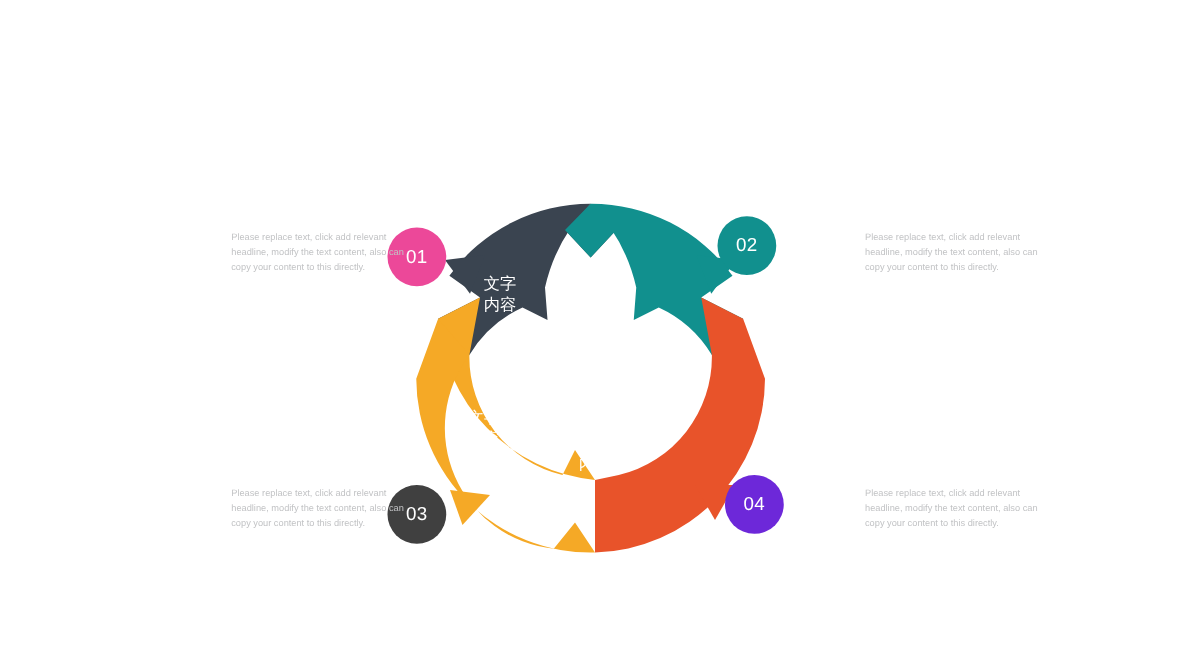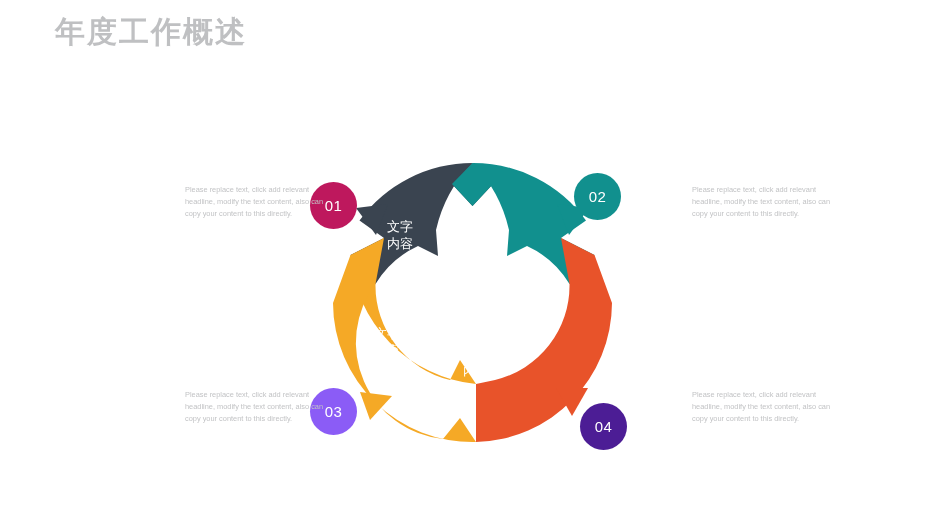--- a/index.html
+++ b/index.html
@@ -82,44 +82,43 @@
     width: 47px;
     height: 47px;
     border-radius: 50%;
     color: #ffffff;
     font-size: 15px;
     display: flex;
     align-items: center;
     justify-content: center;
     letter-spacing: 0.4px;
   }
-  #badge-01 { left: 310px; top: 182px; background: #be185d; text-align: center; }
+  #badge-01 { left: 310px; top: 182px; background: #ec4899; text-align: center; }
   #badge-02 { left: 574px; top: 173px; background: #11908e; }
-  #badge-03 { left: 310px; top: 388px; background: #8b5cf6; }
-  #badge-04 { left: 580px; top: 403px; background: #4c1d95; }
+  #badge-03 { left: 310px; top: 388px; background: #404040; }
+  #badge-04 { left: 580px; top: 380px; background: #6d28d9; }
 
   
   .caption {
     position: absolute;
     width: 150px;
     font-size: 7.4px;
     line-height: 1.62;
     color: #c2c3c5;
     margin-left: 46px;
   }
   #caption-01 { left: 139px; top: 184px; }
   #caption-02 { left: 646px; top: 184px; }
   #caption-03 { left: 139px; top: 389px; }
   #caption-04 { left: 646px; top: 389px; }
 </style>
 </head>
 <body>
 
 <div id="header">
-  <div id="page-title">年度工作概述</div>
 </div>
 
 <div id="diagram">
 
   <div id="wheel">
     <svg viewBox="0 0 285 285" xmlns="http://www.w3.org/2000/svg">
 
       <g>
         <path d="M 142.5 3
                  A 139.5 139.5 0 0 0 29.5 60.5

